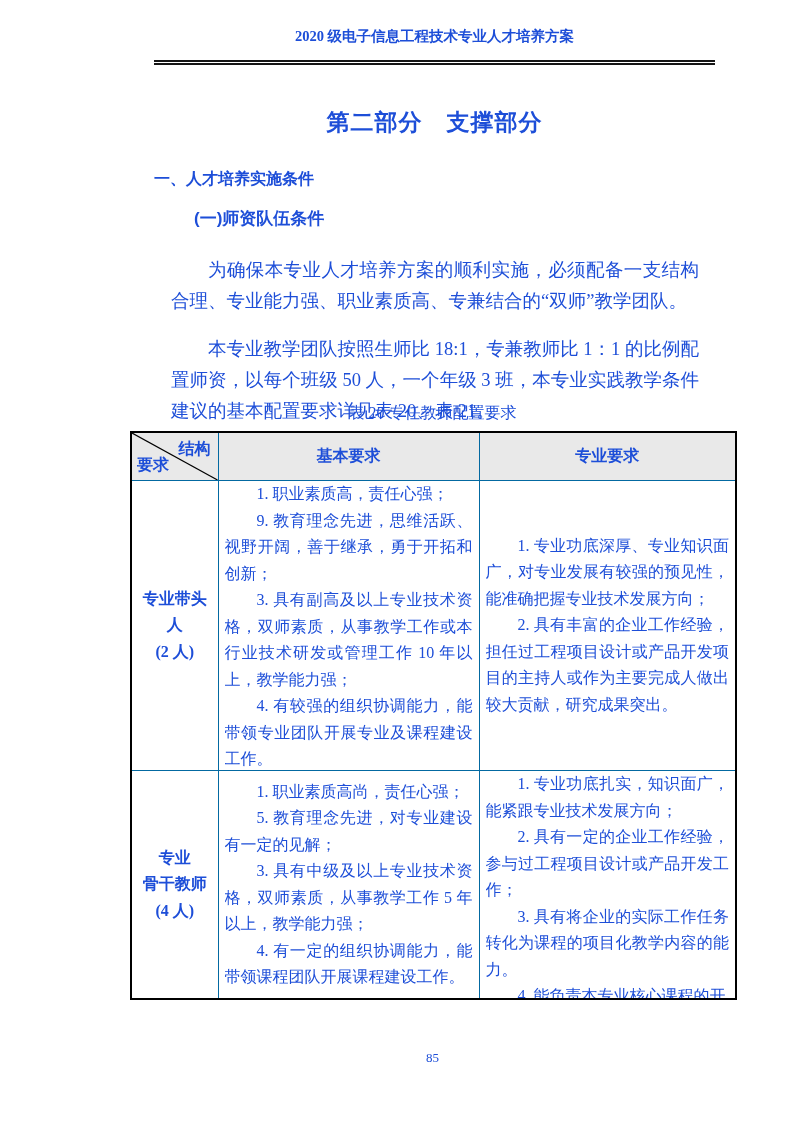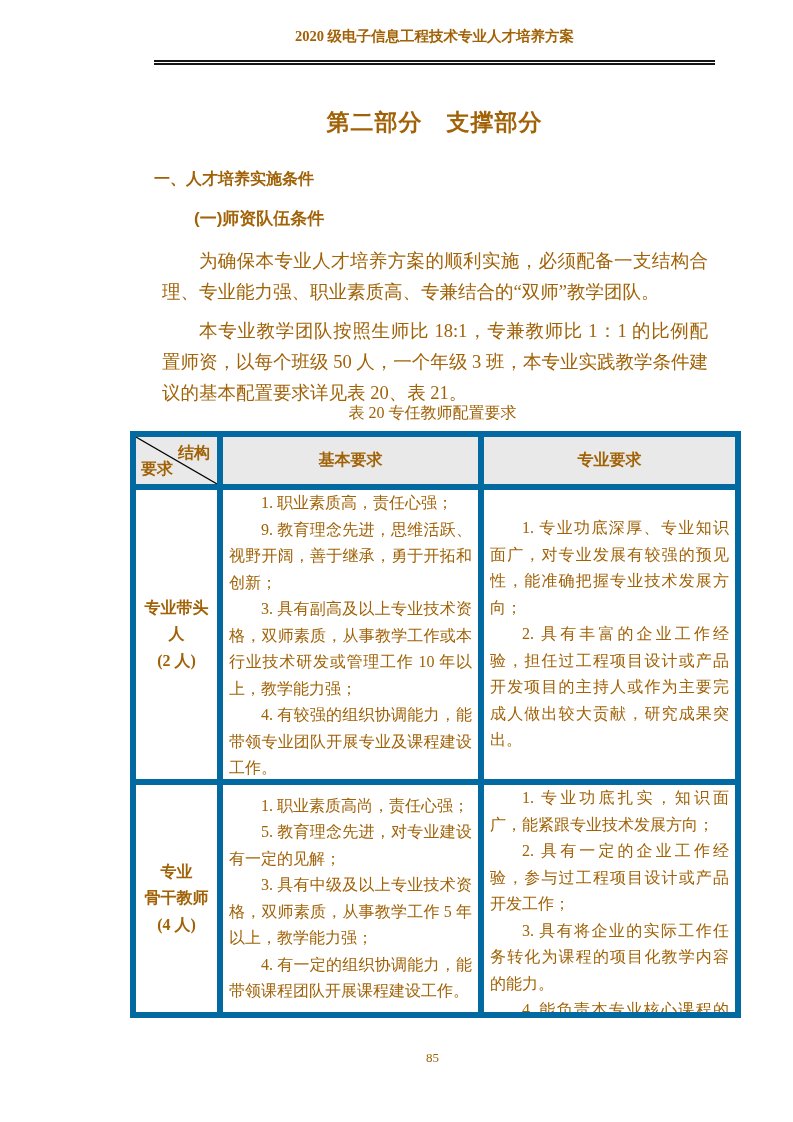--- a/index.html
+++ b/index.html
@@ -1,18 +1,18 @@
 <!DOCTYPE html>
 <html lang="zh"><head>
 <meta charset="utf-8">
 <style>
   html,body{margin:0;padding:0;background:#fff;}
   .page{
     position:relative;width:721px;height:1122px;background:#fff;
-    font-family:"Liberation Serif","DejaVu Serif",serif;color:#a16207;
+    font-family:"Liberation Serif","DejaVu Serif",serif;color:#1d4ed8;
     overflow:hidden;margin:0 auto;
   }
   
   .running-header{
     position:absolute;top:27px;left:118px;width:561px;
     text-align:center;font-size:14.5px;font-weight:bold;line-height:18px;
     padding-bottom:15px;border-bottom:5px double #151515;
   }
   
   .doc-title{
@@ -27,34 +27,34 @@
   }
   .h2{
     position:absolute;top:207px;left:158px;
     font-family:"Liberation Sans","DejaVu Sans",sans-serif;
     font-size:17px;font-weight:bold;
   }
   .body-text{
     position:absolute;top:238px;left:118px;width:562px;
     font-size:18.5px;line-height:31px;text-align:justify;
   }
-  .body-text p{margin:8px;text-indent:2em;}
+  .body-text p{margin:17px;text-indent:2em;}
   .body-text p + p{margin-top:8px;}
   .table-caption{
     position:absolute;top:403px;left:0;width:793px;text-align:center;
     font-size:16px;line-height:20px;
   }
   
   .doc-table{
     position:absolute;top:431px;left:94px;width:605px;
     border-collapse:collapse;table-layout:fixed;
     font-size:16px;line-height:26.5px;
   }
   .doc-table td{
-    border:6px solid #0369a1;padding:0 6px;vertical-align:middle;
+    border:1px solid #0369a1;padding:0 6px;vertical-align:middle;
     overflow:hidden;
   }
   .doc-table{border:2px solid #000;}
   .doc-table tr.head td{
     background:#e9e9e9;height:47px;text-align:center;
     font-weight:bold;font-size:16px;
   }
   td.corner{position:relative;padding:0;}
   .corner svg{position:absolute;top:0;left:0;width:100%;height:100%;}
   .corner .corner-top{position:absolute;top:3px;right:7px;font-weight:bold;}

